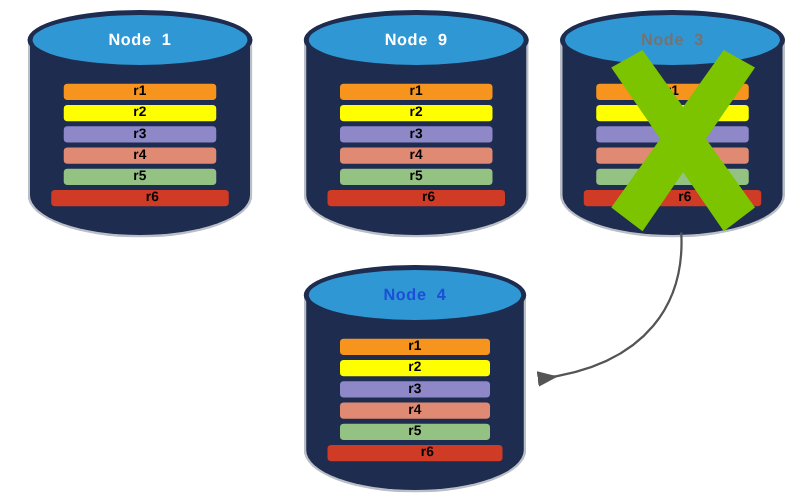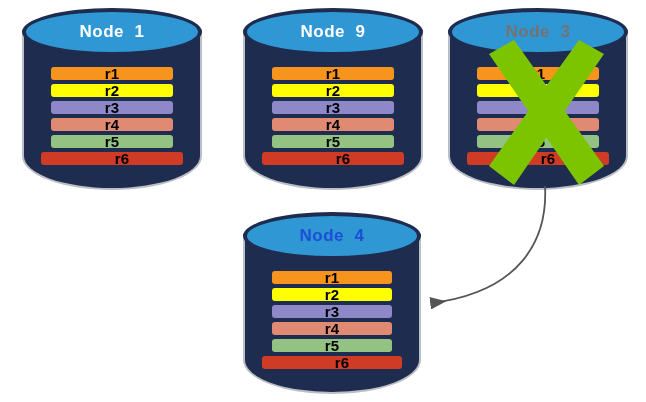--- a/index.html
+++ b/index.html
@@ -51,39 +51,39 @@
   }
   .node-title {
     position: absolute;
     left: 0;
     top: 0;
     width: 100%;
     height: 48px;
     line-height: 48px;
     text-align: center;
     color: #ffffff;
-    font-size: 17px;
+    font-size: 13px;
     font-weight: bold;
     letter-spacing: 0.5px;
     z-index: 4;
     white-space: pre;
   }
   .rows {
     position: absolute;
     left: 0;
     width: 100%;
     z-index: 2;
   }
   .row-bar {
     position: relative;
     height: 13px;
     margin: 0 auto 4px auto;
     border-radius: 3px;
     text-align: center;
-    font-size: 15px;
+    font-size: 11px;
     font-weight: bold;
     line-height: 13px;
     color: #000000;
     letter-spacing: 0.2px;
   }
   .row-bar:last-child {
     margin-bottom: 0;
     padding-left: 20px;
   }
 

